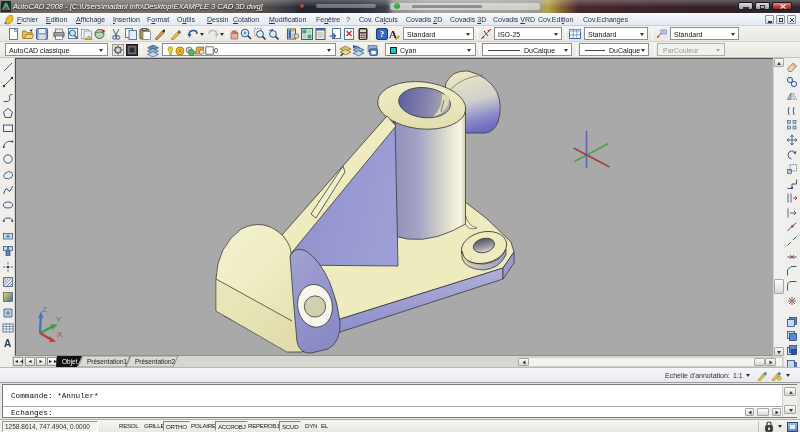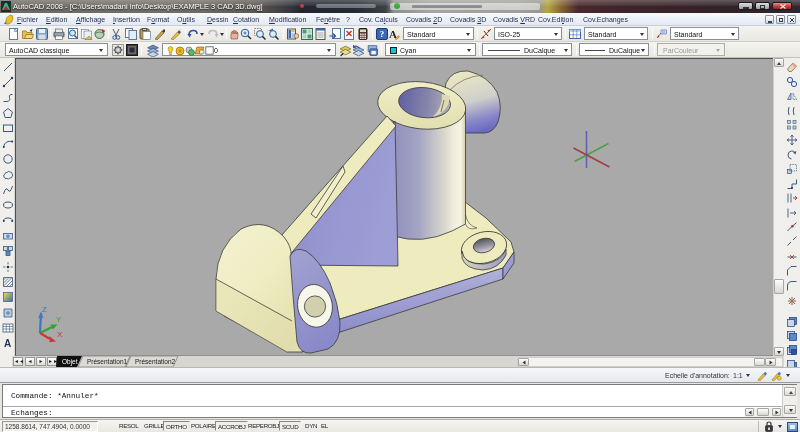--- a/index.html
+++ b/index.html
@@ -9,21 +9,21 @@
   background:linear-gradient(to right,
     #6b6761 0px, #716d67 120px, #6e6a64 200px, #5a5650 258px,
     #34343c 292px, #23262e 302px, #262a34 355px, #3c4046 386px,
     #90908c 394px, #a4a4a0 430px, #a0a09a 520px, #989690 538px,
     #b4a440 548px, #8a6a34 560px, #48282c 578px, #3c242a 640px,
     #322228 720px, #2e2630 800px);
 }
 #titlebar .gloss { position:absolute; left:0; top:0; width:800px; height:6px;
   background:linear-gradient(rgba(255,255,255,0.25),rgba(255,255,255,0.05)); }
 #ttext { position:absolute; left:13px; top:1.5px; font-size:7.5px; color:#fff;
-  text-shadow:0 1px 1px rgba(0,0,0,0.7); white-space:nowrap; }
+  text-shadow:0 1px 1px rgba(0,0,0,0.7); white-space:nowrap;font-style:italic; }
 .capbtn { position:absolute; top:1px; height:10px; border-radius:2px; border:1px solid #1a1a1a; }
 #menubar { left:0; top:13px; width:800px; height:13px;
   background:linear-gradient(#f7f9fc,#e3e9f3); border-bottom:1px solid #c9cfd9; }
 #menubar .mi { position:absolute; top:2.5px; font-size:7px; color:#26304f; white-space:nowrap; }
 #menubar .mi u { text-decoration:underline; }
 .mdibtn { position:absolute; top:2px; width:9px; height:9px; background:linear-gradient(#fcfcfc,#d8dce2);
   border:1px solid #8894a8; border-radius:1px; color:#35404f; font-size:6px; line-height:7px; text-align:center; }
 #row1 { left:0; top:26px; width:800px; height:16px; background:linear-gradient(#f4f3ef,#e9e7e1); border-bottom:1px solid #d2d0ca; }
 #row2 { left:0; top:42px; width:800px; height:16px; background:linear-gradient(#f4f3ef,#e9e7e1); border-bottom:1px solid #c4c2bc; }
 .tbsep { position:absolute; top:2px; width:1px; height:11px; background:#b8b6b0; border-right:1px solid #fbfbf9; }

